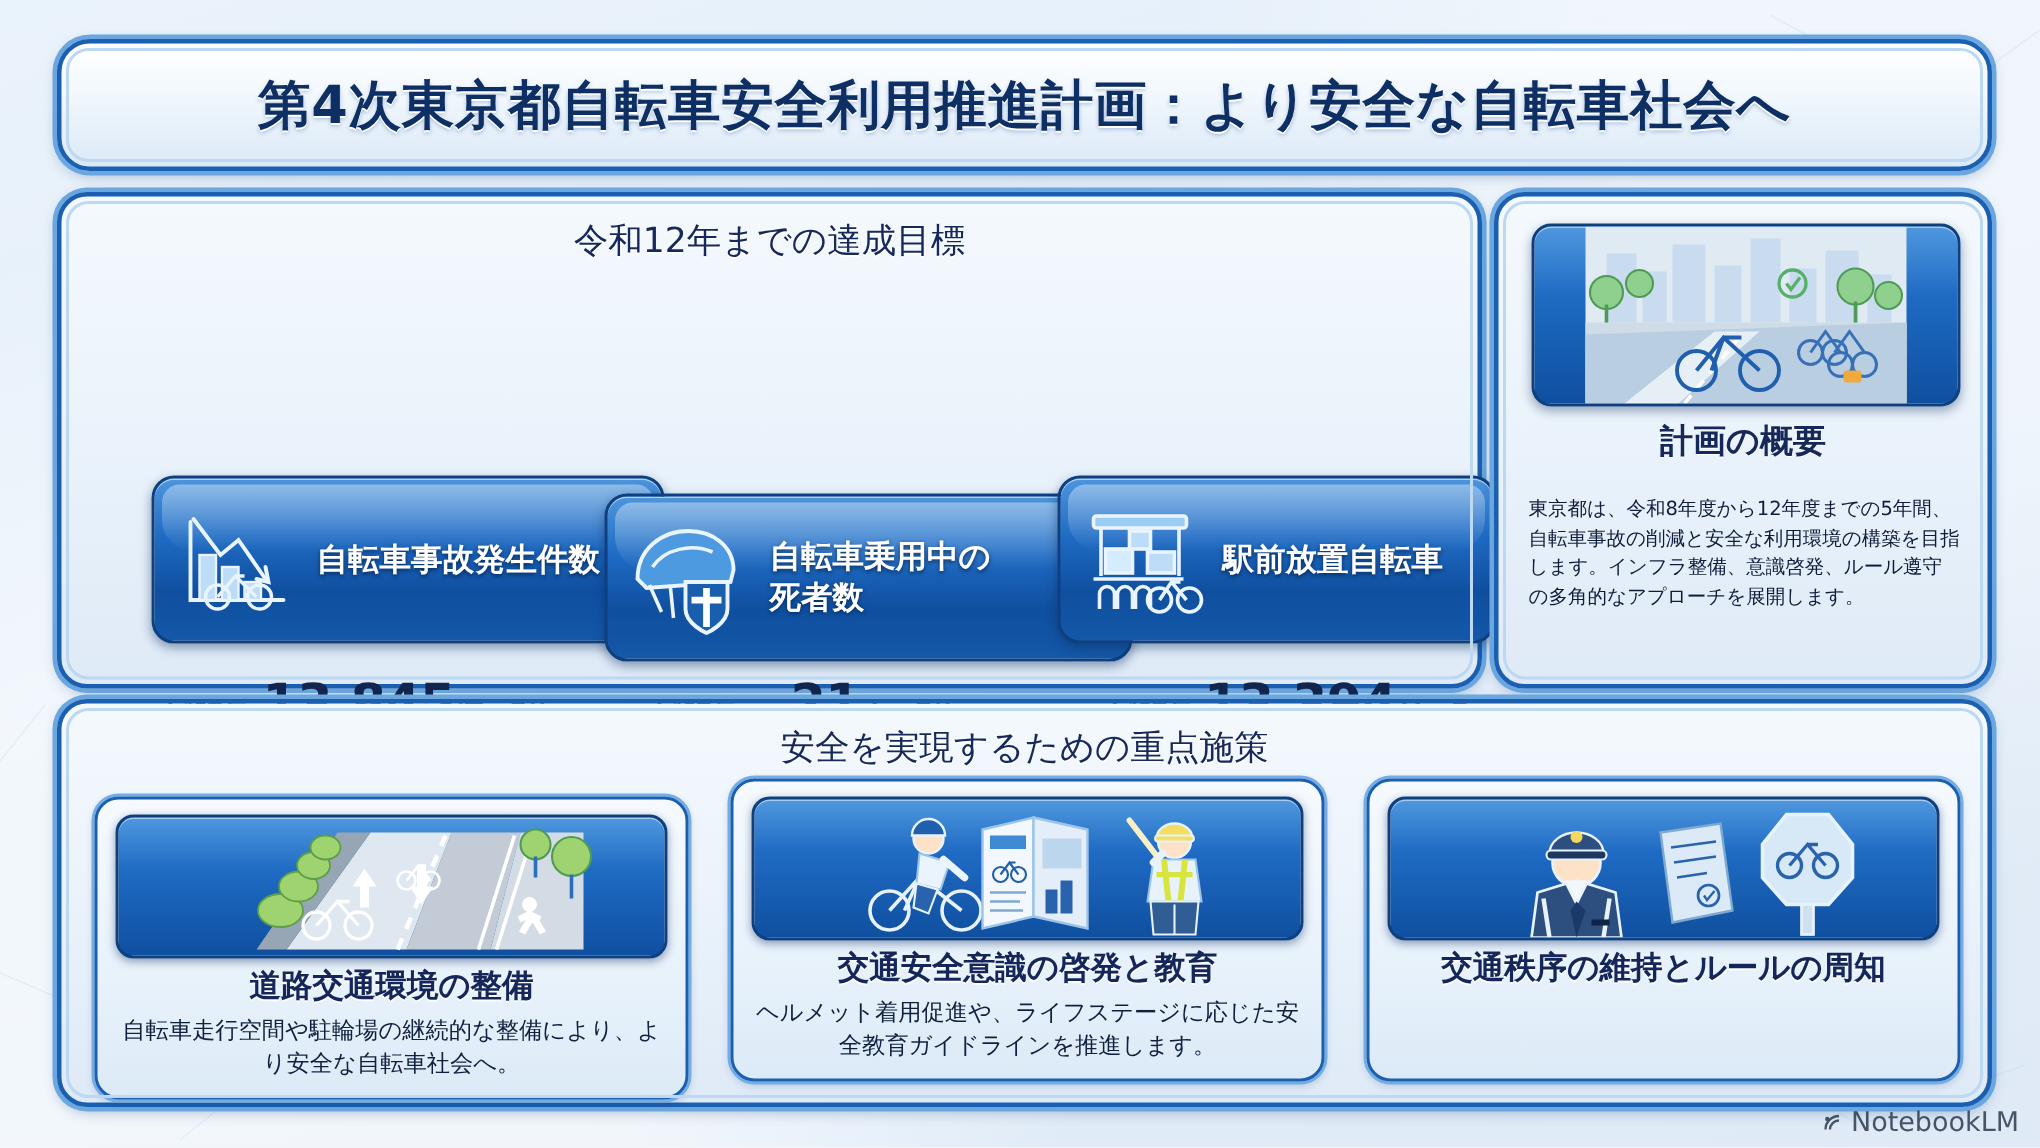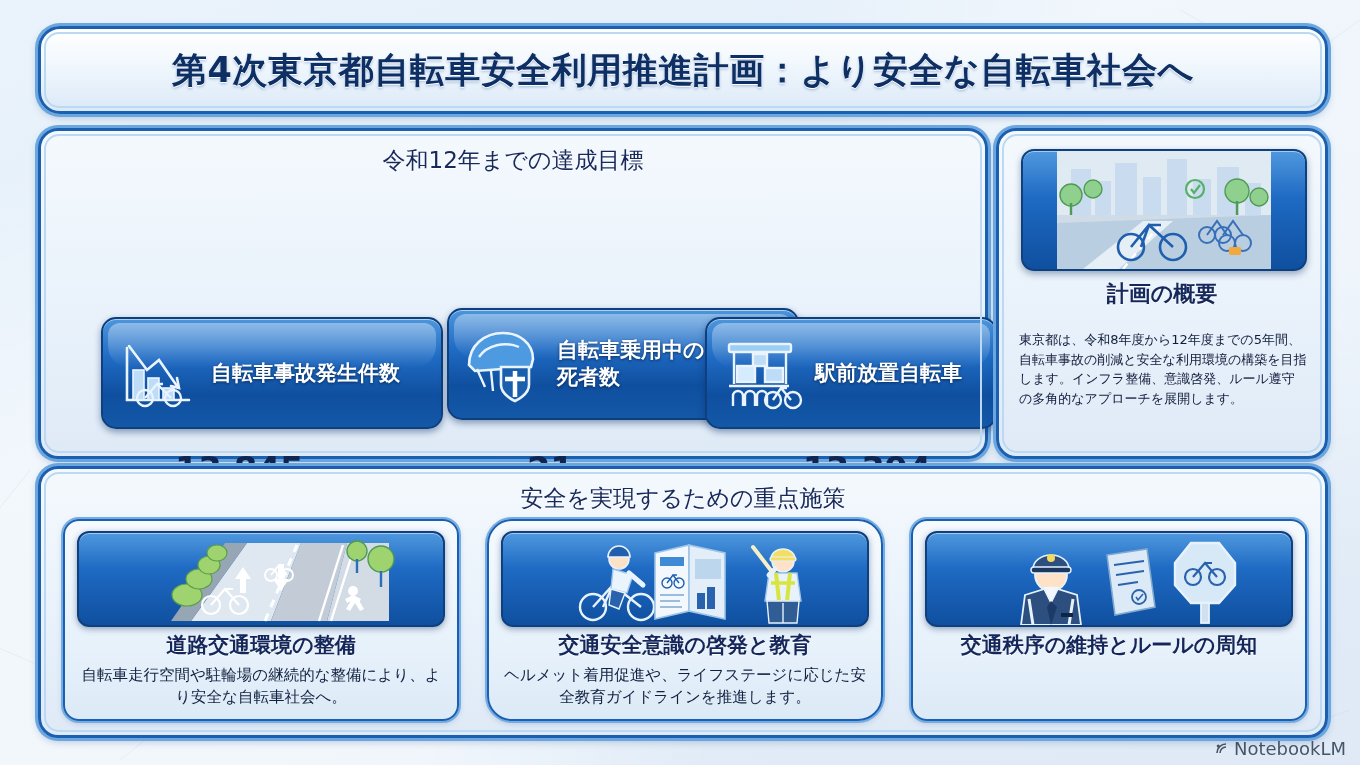--- a/index.html
+++ b/index.html
@@ -61,21 +61,21 @@
     background:linear-gradient(180deg,rgba(255,255,255,.38),rgba(255,255,255,0));
     pointer-events:none;
   }
   .chip .ic{flex:0 0 auto;width:86px;height:86px;position:relative;z-index:2;}
   .chip .lbl{
     position:relative;z-index:2;color:#fff;font-size:21px;font-weight:bold;
     line-height:1.28;text-shadow:0 1px 3px rgba(0,25,60,.75);
   }
 
   #chip1{left:60px;top:186px;width:342px;}
-  #chip2{left:362px;top:177px;width:352px;margin-left:44px;}
+  #chip2{left:362px;top:198px;width:352px;}
   #chip3{left:664px;top:186px;width:292px;}
 
   
   .mrow{position:absolute;display:flex;align-items:baseline;}
   .mrow .yr{
     font-size:16px;font-weight:bold;color:#152a52;line-height:1.12;
     text-align:right;white-space:pre-line;
   }
   .mrow .big{font-size:34px;font-weight:bold;letter-spacing:-.5px;}
   .mrow .unit{font-size:20px;font-weight:bold;}
@@ -120,22 +120,22 @@
   }
   .mcard .mtitle{
     position:absolute;left:6px;right:6px;top:110px;text-align:center;
     font-size:21px;font-weight:bold;color:#15275a;
     text-shadow:0 1px 0 rgba(255,255,255,.85);
   }
   .mcard .mdesc{
     position:absolute;left:14px;right:14px;top:143px;text-align:center;
     font-size:15.5px;line-height:1.44;color:#10203f;
   }
-  #mcard1{left:22px;}
-  #mcard2{left:446px;border-radius:25px;}
+  #mcard1{left:22px;margin-top:12px;}
+  #mcard2{left:446px;}
   #mcard3{left:870px;}
 
   
   #watermark{
     position:absolute;right:14px;bottom:6px;display:flex;align-items:center;gap:5px;
     color:#2d3b4e;font-size:18px;opacity:.85;
   }
 </style>
 </head>
 <body>

